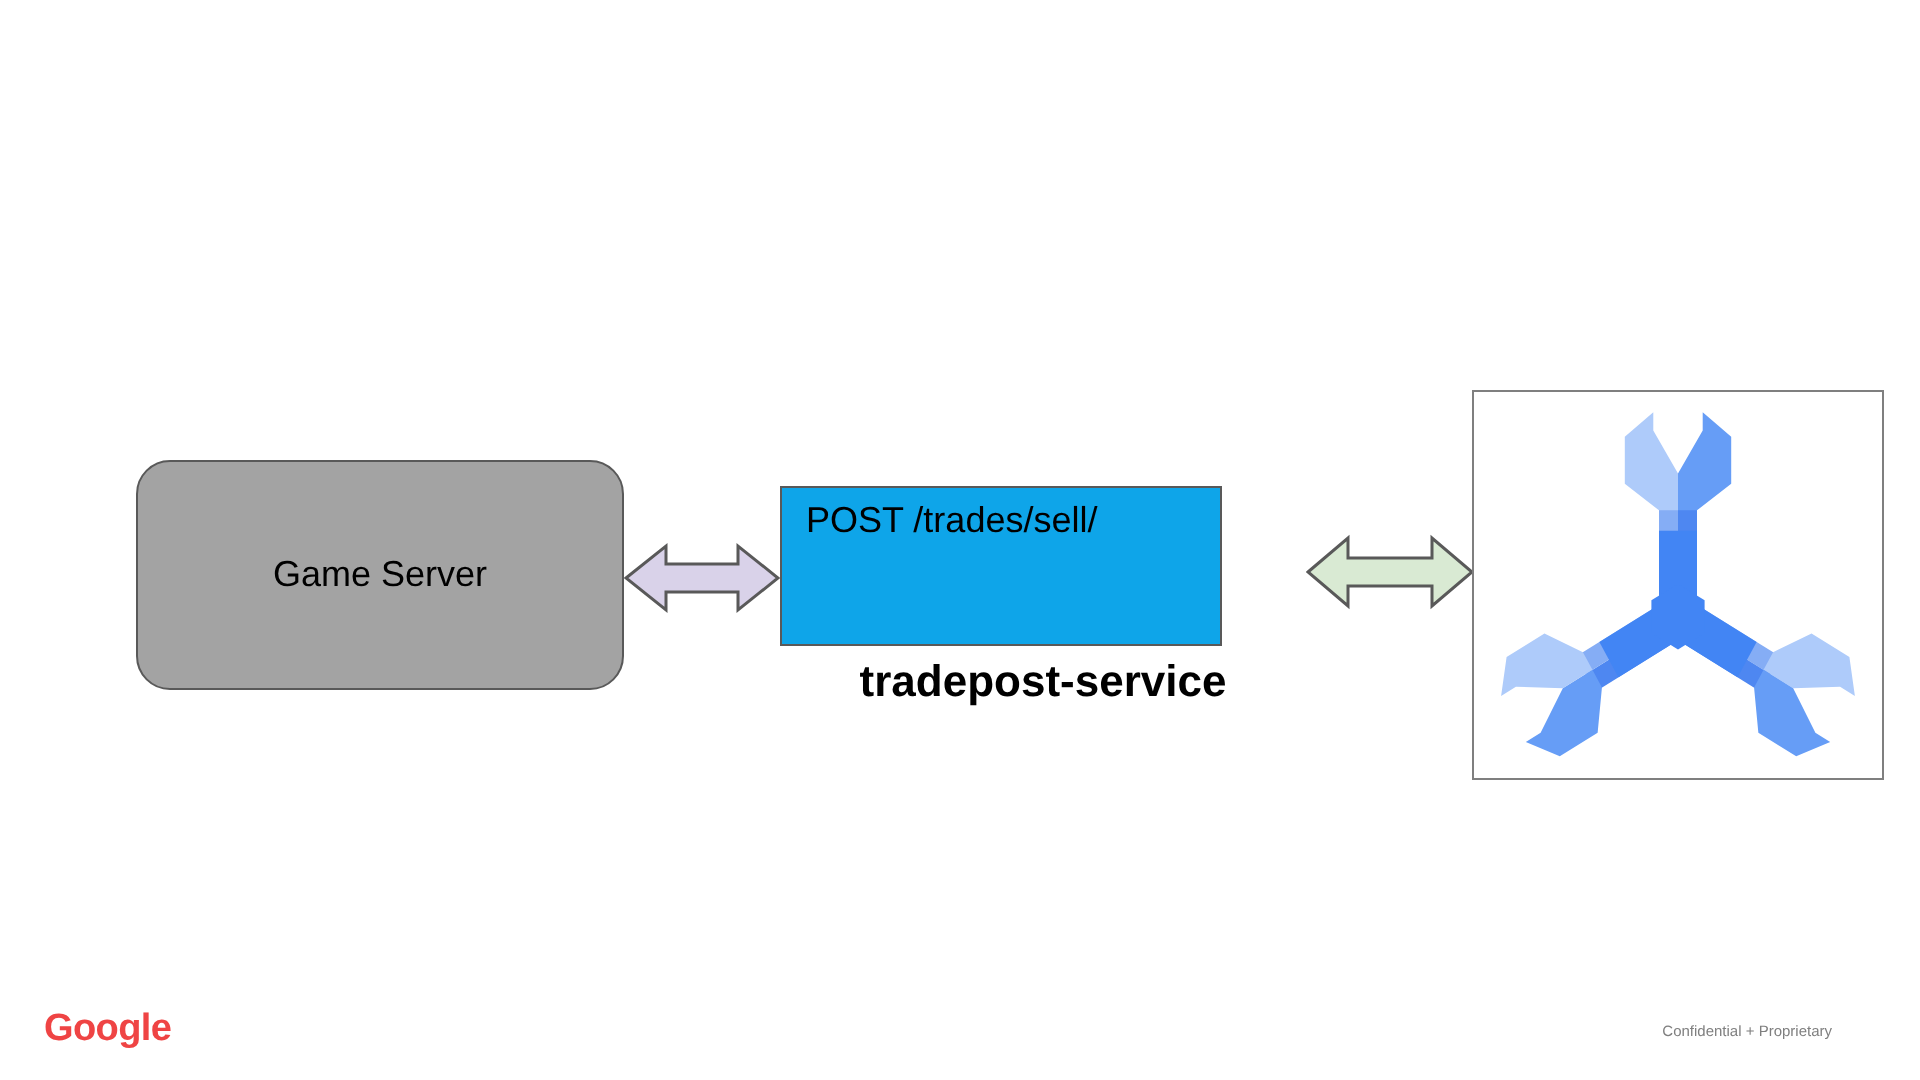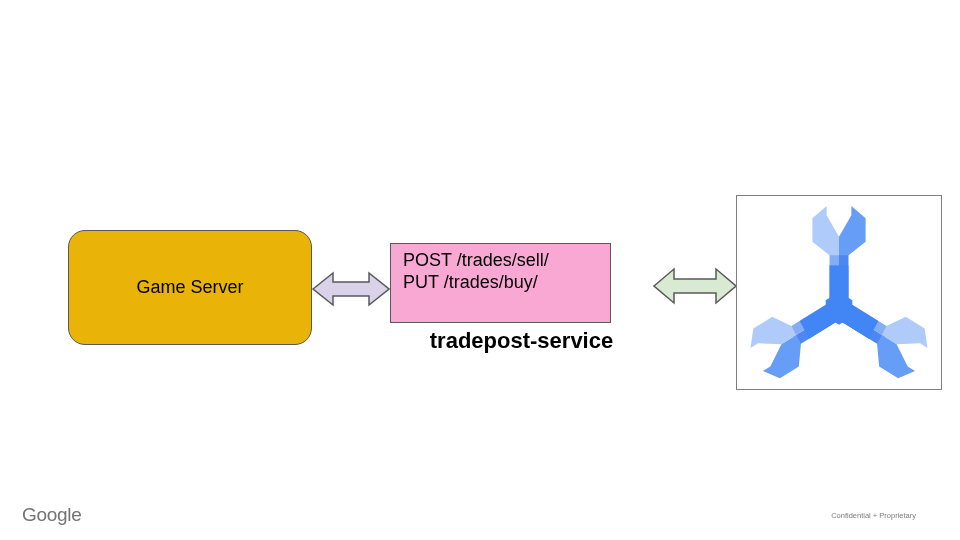--- a/index.html
+++ b/index.html
@@ -5,30 +5,30 @@
   html,body { margin:0; padding:0; background:#fff; }
   .slide {
     position:relative; width:960px; height:540px; background:#ffffff;
     font-family:"Liberation Sans", sans-serif; overflow:hidden;
   }
   .abs { position:absolute; }
 
   
   .game-server {
     left:68px; top:230px; width:244px; height:115px;
-    background:#eab308; border:1.5px solid #595959; border-radius:17px;
+    background:#a3a3a3; border:1.5px solid #595959; border-radius:17px;
     display:flex; align-items:center; justify-content:center;
     box-sizing:border-box;
   }
   .game-server .label { font-size:18px; color:#000; }
 
   
   .service-box {
     left:390px; top:243px; width:221px; height:80px;
-    background:#f9a8d4; border:1px solid #595959; box-sizing:border-box;
+    background:#0ea5e9; border:1px solid #595959; box-sizing:border-box;
     padding:5px 0 0 12px;
   }
   .service-box .line { font-size:18px; line-height:22px; color:#000; white-space:nowrap; }
 
   .service-label {
     left:390px; top:328px; width:263px; text-align:center;
     font-size:22px; font-weight:bold; color:#000;
   }
 
   
@@ -38,43 +38,42 @@
 
   
   .logo-panel {
     left:736px; top:195px; width:206px; height:195px;
     background:#ffffff; border:1px solid #7f7f7f; box-sizing:border-box;
     display:flex; align-items:center; justify-content:center;
   }
 
   
   .google-logo {
-    left:22px; top:504px; font-size:19px; color:#737373;
-    letter-spacing:-0.3px; font-weight:400;
+    left:22px; top:504px; font-size:19px; color:#ef4444;
+    letter-spacing:-0.3px; font-weight:700;
   }
   .confidential {
     right:44px; top:511px; font-size:7.5px; color:#7f7f7f;text-align:center;
   }
 </style>
 </head>
 <body>
 
 <div class="slide">
 
   <div class="abs game-server">
     <span class="label">Game Server</span>
   </div>
 
   <svg class="abs arrow-left" width="78" height="36" viewBox="0 0 78 36">
     <polygon class="arrow-shape" points="1,18 21,2 21,11 57,11 57,2 77,18 57,34 57,25 21,25 21,34" fill="#d9d2e9"></polygon>
   </svg>
 
   <div class="abs service-box">
     <div class="line">POST /trades/sell/</div>
-    <div class="line">PUT /trades/buy/</div>
   </div>
 
   <div class="abs service-label">tradepost-service</div>
 
   <svg class="abs arrow-right" width="84" height="38" viewBox="0 0 84 38">
     <polygon class="arrow-shape" points="1,19 21,2 21,12 63,12 63,2 83,19 63,36 63,26 21,26 21,36" fill="#d9ead3"></polygon>
   </svg>
 
   <div class="abs logo-panel">
     <svg width="190" height="180" viewBox="-100 -103 200 176" preserveAspectRatio="none">

